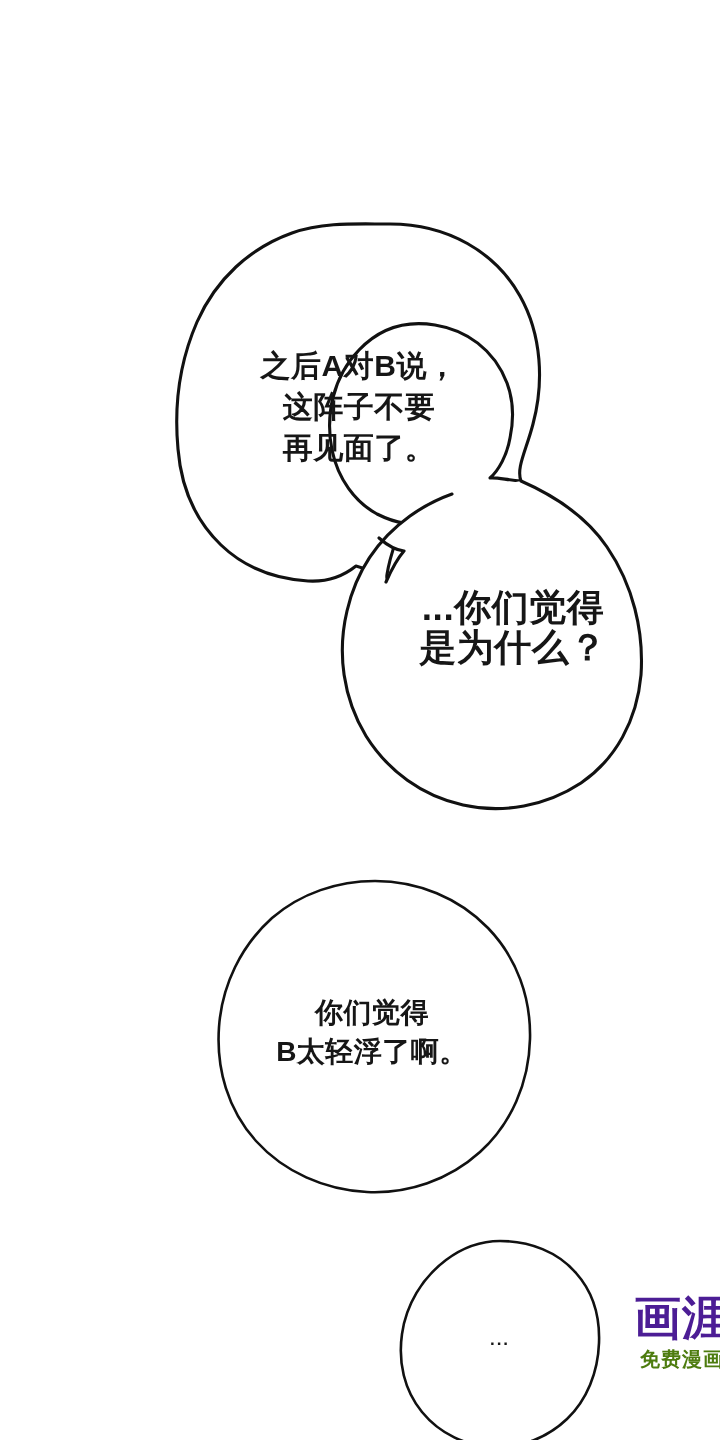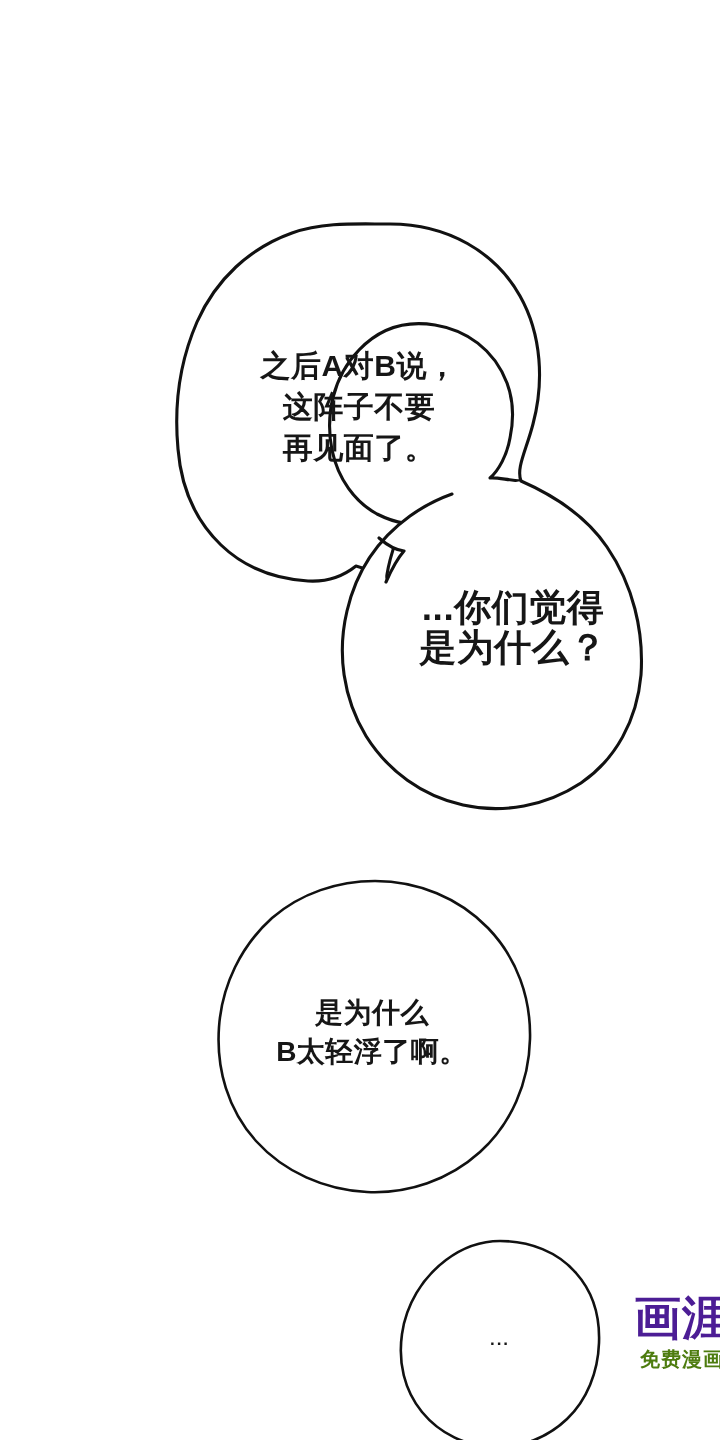--- a/index.html
+++ b/index.html
@@ -173,21 +173,21 @@
              C 418 1248, 437 1241, 456 1241 Z"></path>
   </svg>
 
   <div class="bubble-text" id="bubble1-text">之后A对B说，
 这阵子不要
 再见面了。</div>
 
   <div class="bubble-text" id="bubble2-text">...你们觉得
 是为什么？</div>
 
-  <div class="bubble-text" id="bubble3-text">是为什么
+  <div class="bubble-text" id="bubble3-text">你们觉得
 B太轻浮了啊。</div>
 
   <div class="bubble-text" id="bubble4-text">...</div>
 
   <div id="watermark">
     <div id="watermark-main">画涯</div>
     <div id="watermark-sub">免费漫画</div>
   </div>
 
 </div>

